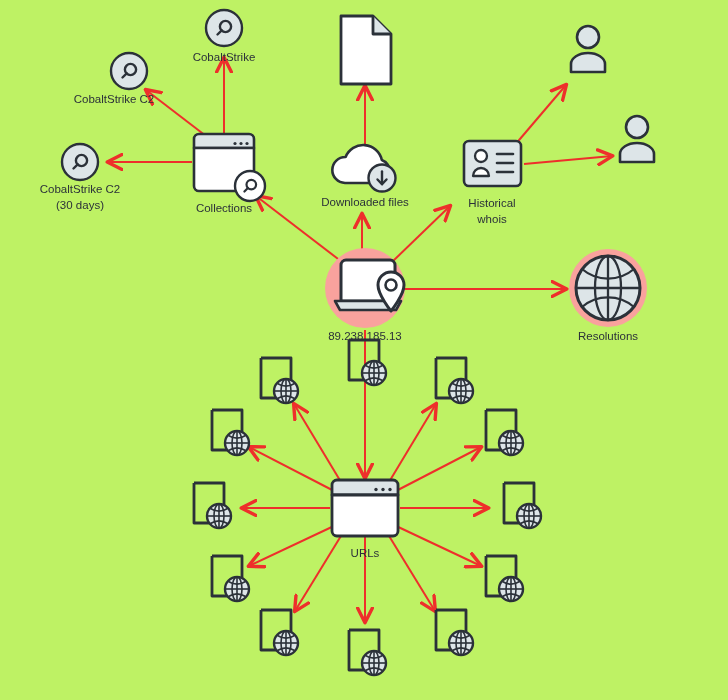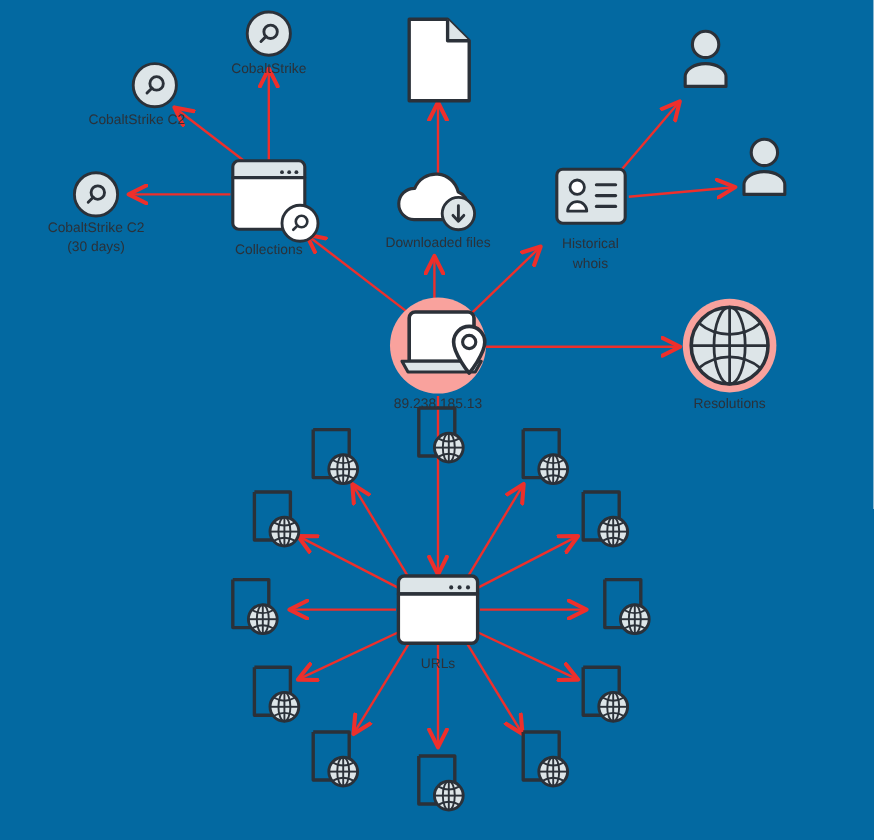--- a/index.html
+++ b/index.html
@@ -1,18 +1,18 @@
 <!DOCTYPE html>
 <html><head>
 <meta charset="utf-8">
 <style>
   html,body{margin:0;padding:0;background:#ffffff;}
   body{width:728px;height:700px;overflow:hidden;
        font-family:"Liberation Sans","DejaVu Sans",sans-serif;}
-  #stage{position:relative;width:728px;height:700px;background:#0369a1;}
+  #stage{position:relative;width:728px;height:700px;background:#bef264;}
   svg#diagram{position:absolute;inset:0;width:728px;height:700px;display:block;}
   .lbl{font-family:"Liberation Sans","DejaVu Sans",sans-serif;
        font-size:11.5px;fill:#2b3139;text-anchor:middle;dominant-baseline:middle;}
 </style>
 </head>
 <body>
 
 <div id="stage">
 <svg id="diagram" viewBox="0 0 728 700">
 

